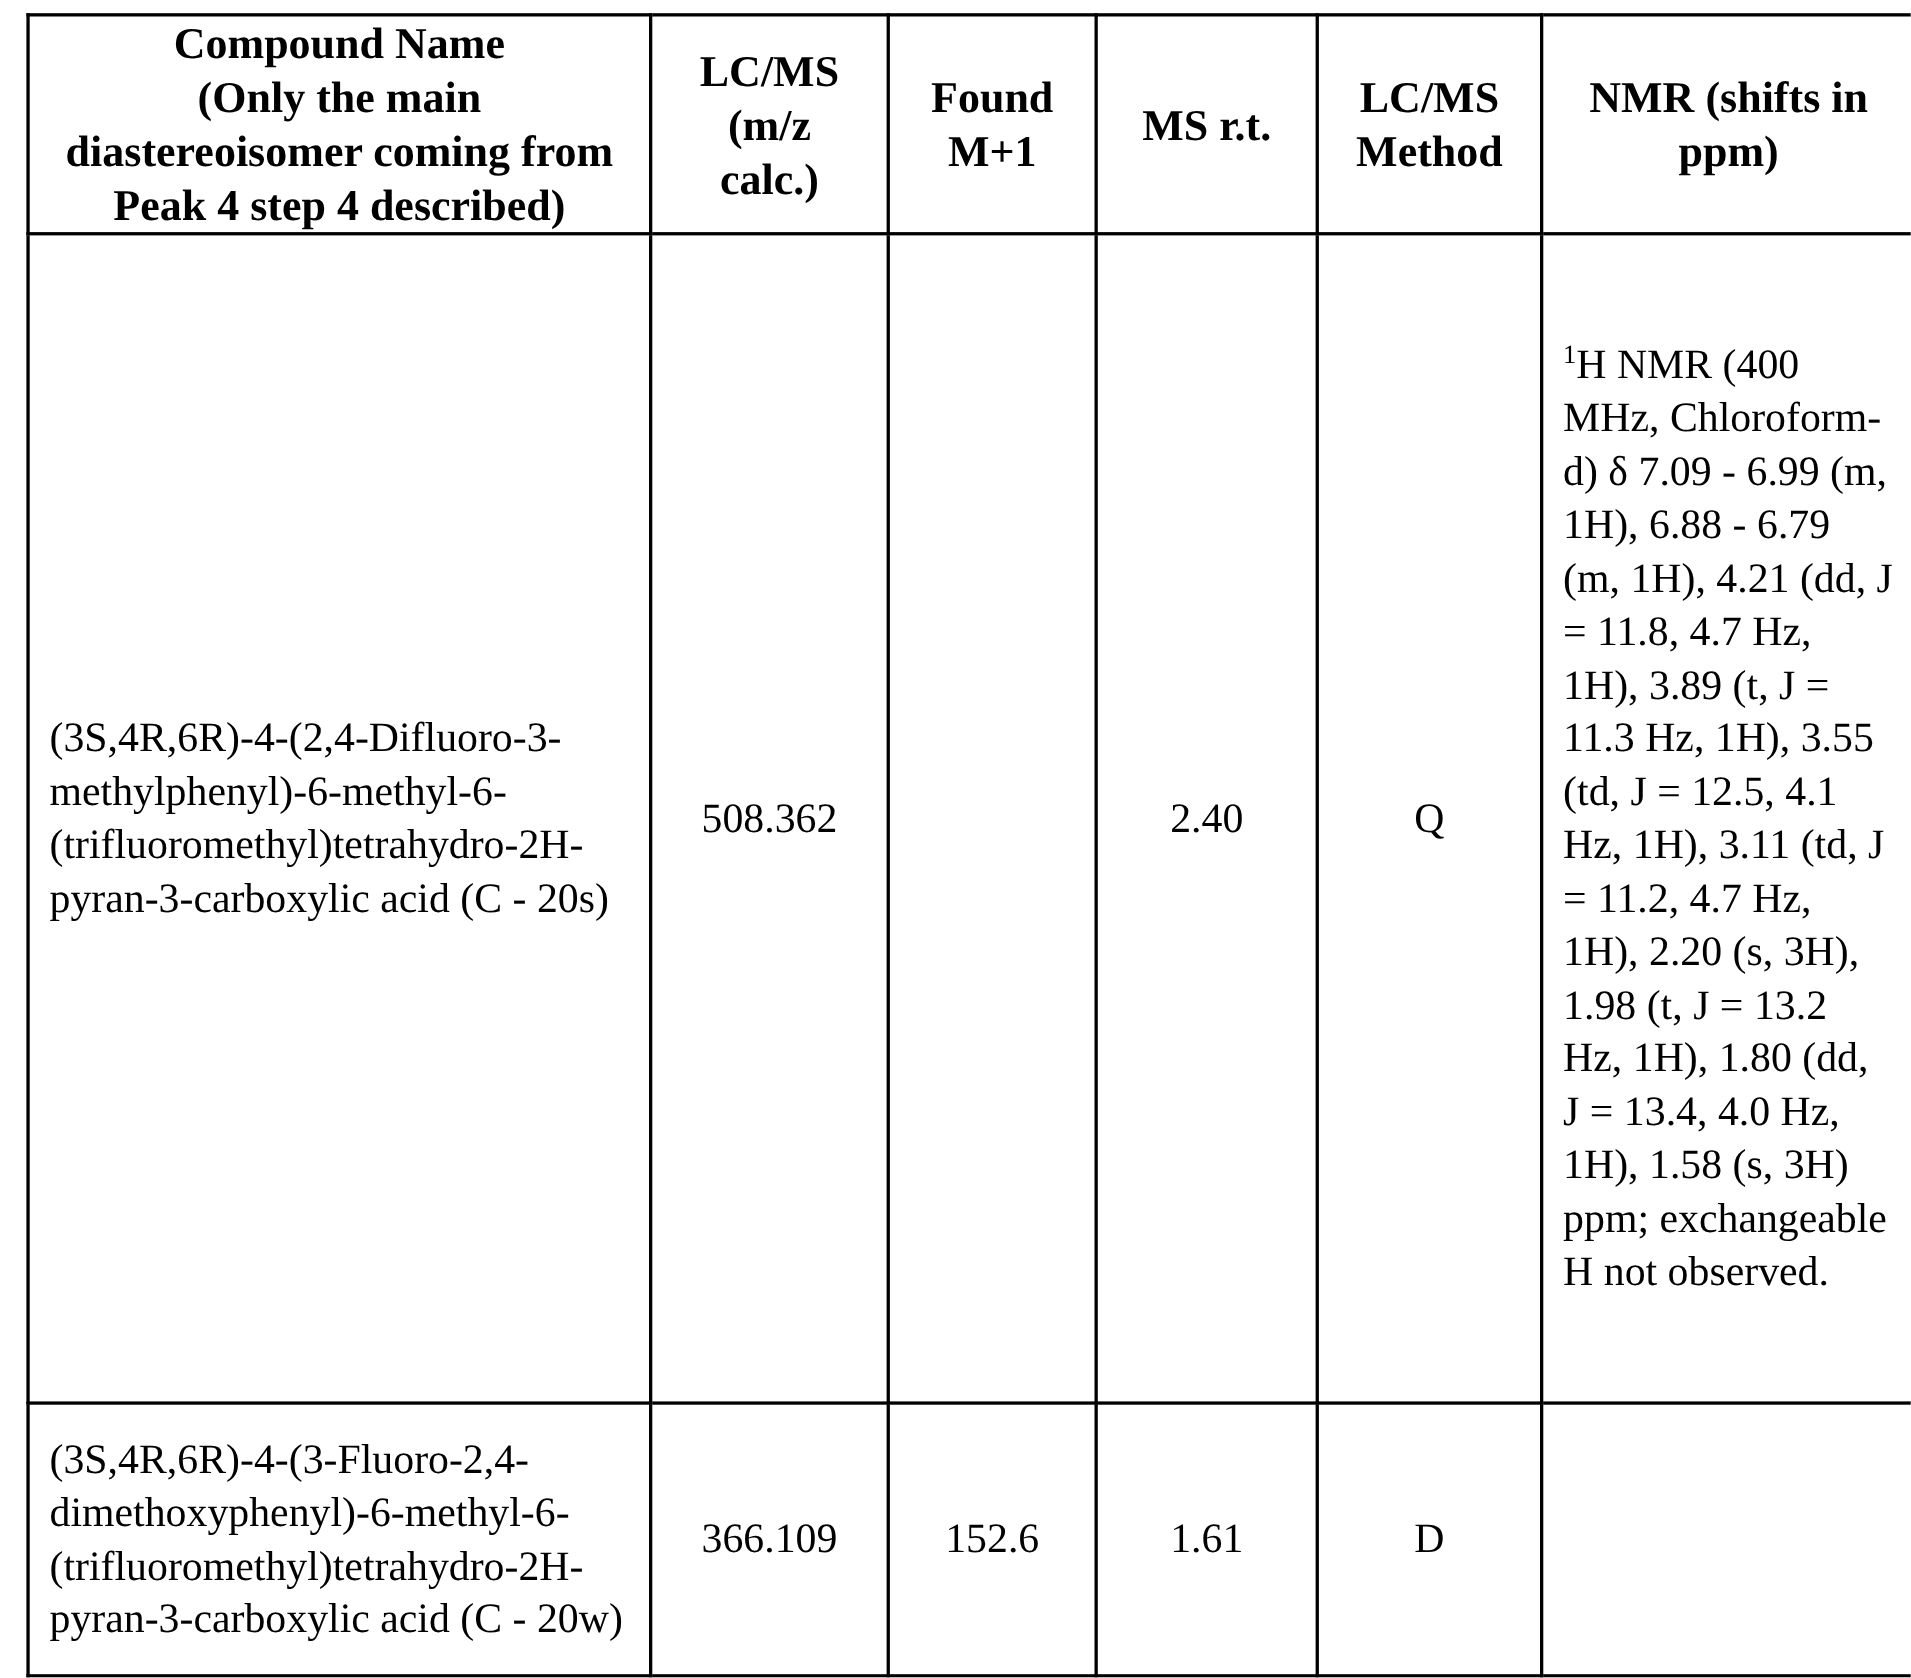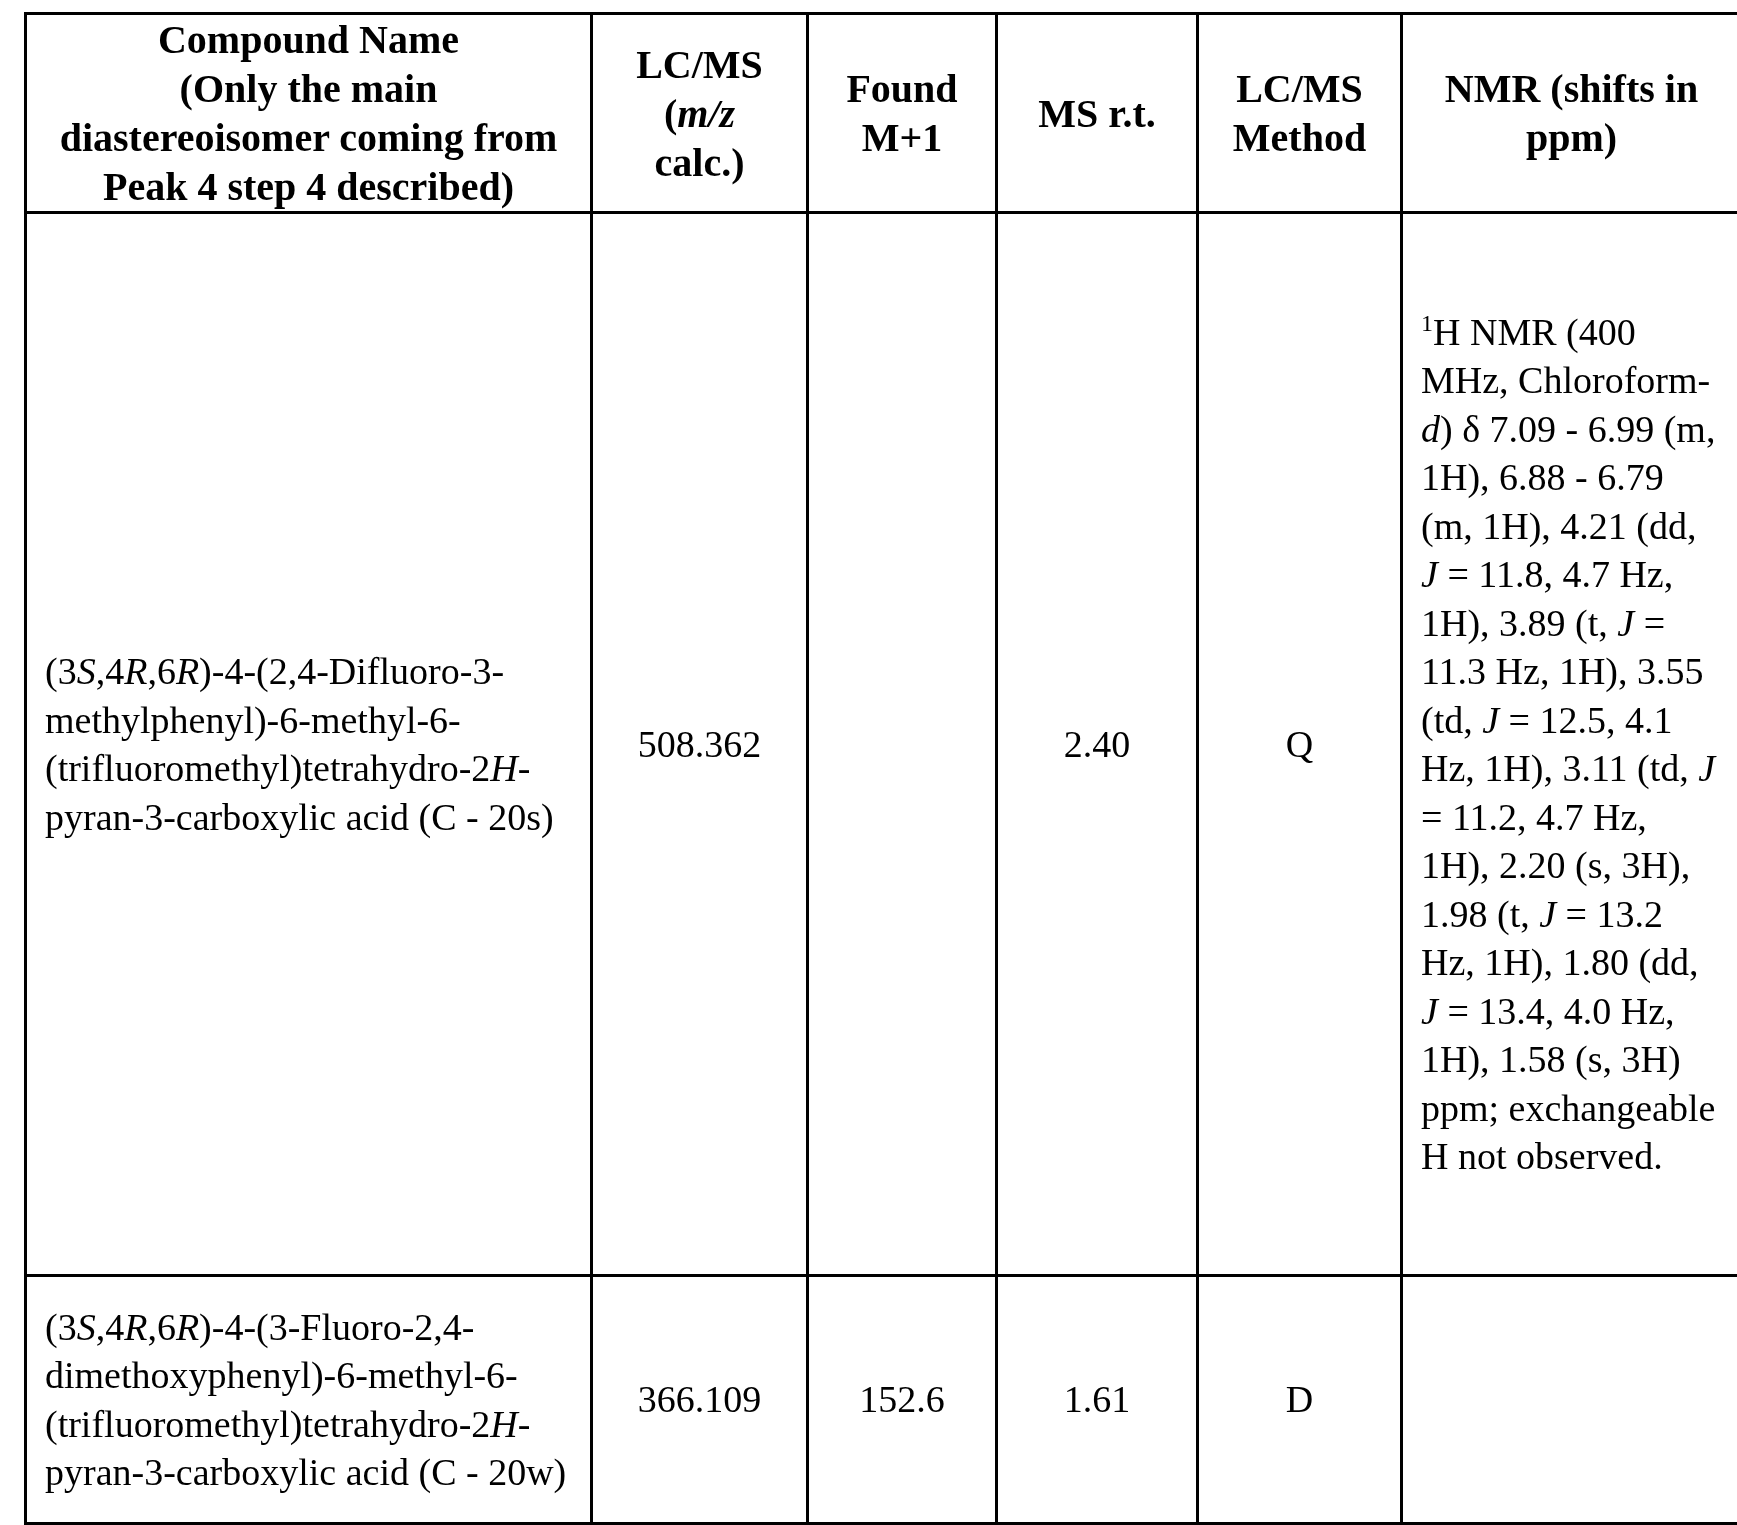--- a/index.html
+++ b/index.html
@@ -52,21 +52,21 @@
     td.nmr-cell {
       text-align: left;
       padding-left: 20px;
       padding-right: 10px;
       vertical-align: top;
       padding-top: 8px;
       padding-bottom: 2px;
     }
     tr.row-1 td { height: 1060px; }
     tr.row-2 td { height: 245px; }
-    .it { font-style: italic; }
+    .it { }
     .bd { font-weight: normal; }
     sup.sup { font-size: 24px; vertical-align: super; line-height: 0; }
     col.c1 { width: 566px; }
     col.c2 { width: 216px; }
     col.c3 { width: 189px; }
     col.c4 { width: 201px; }
     col.c5 { width: 204px; }
     col.c6 { width: 340px; }
   </style>
 </head>

